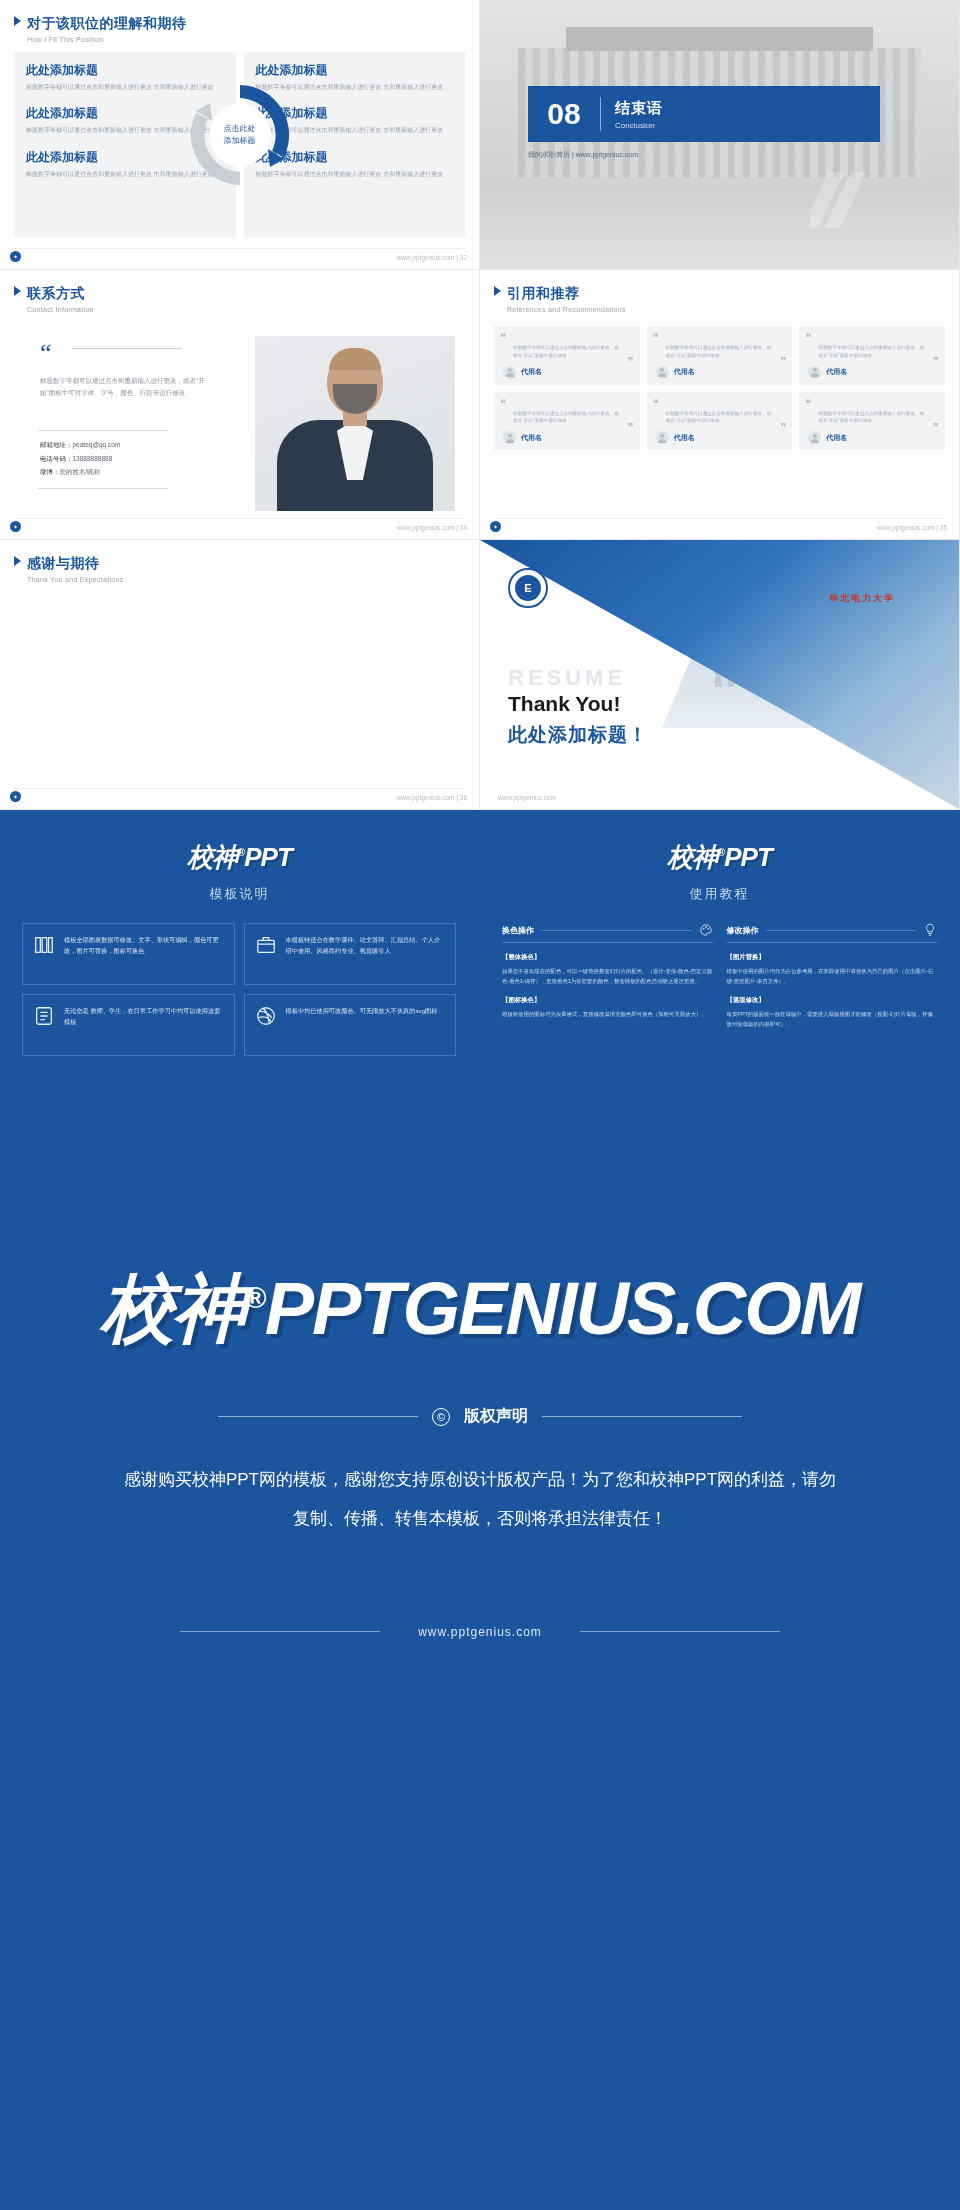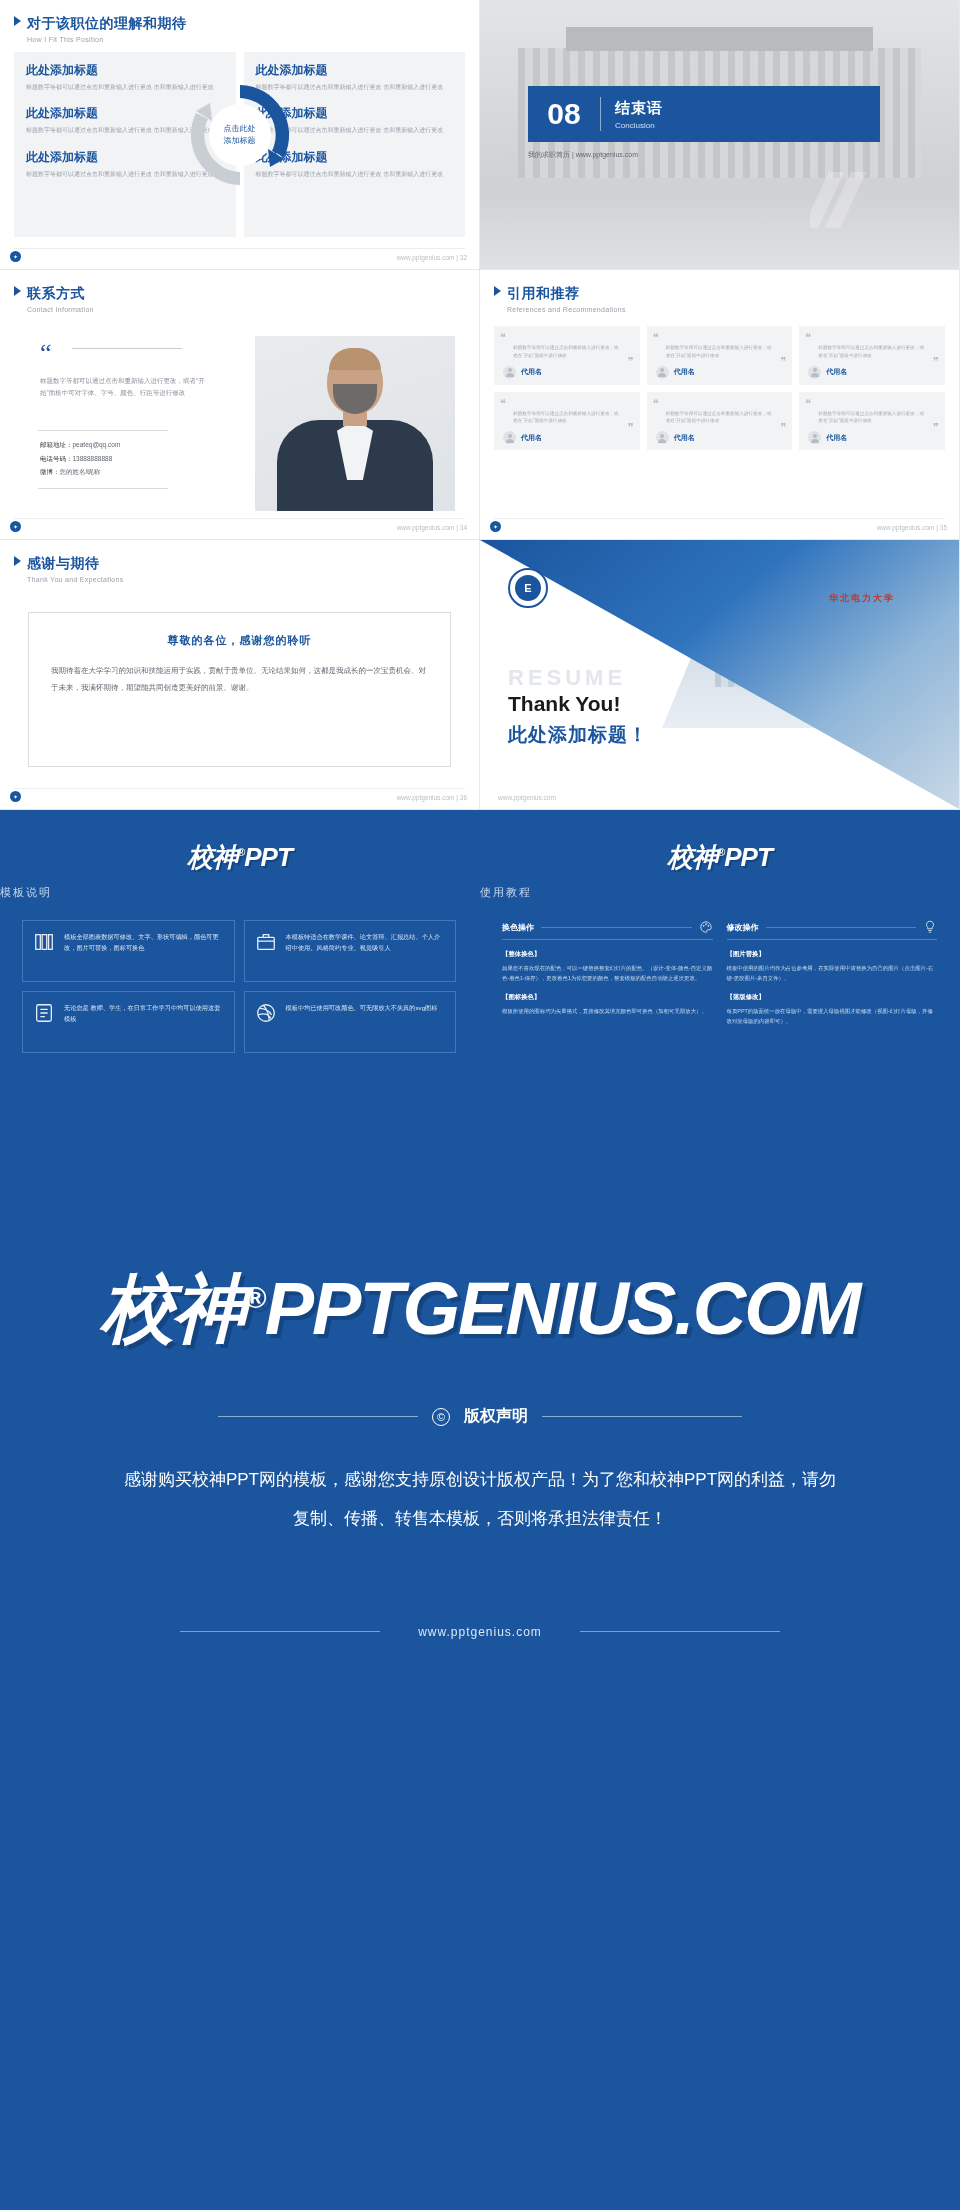--- a/index.html
+++ b/index.html
@@ -165,21 +165,21 @@
   .s37 .cn { position:absolute; left:28px; top:182px; font-size:19px; font-weight:bold; color:#1a559e; letter-spacing:1px; }
   .s37 .foot { position:absolute; left:18px; bottom:8px; font-size:6.5px; color:#b9bfc6; }
 
   
   .dk-logo { text-align:center; margin-top:30px; }
   .brand {
     display:inline-block; font-size:26px; font-weight:bold; color:#fff; font-style:italic;
     letter-spacing:-1px; text-shadow: 2px 2px 0 rgba(0,0,0,.18);
   }
   .brand .sup { font-size:11px; vertical-align:super; font-style:normal; }
-  .dk-sub { text-align:left; font-size:11px; color:#c8d9ee; margin-top:10px; letter-spacing:2px; }
+  .dk-sub { text-align:center; font-size:13px; color:#c8d9ee; margin-top:10px; letter-spacing:2px; }
   .dk-grid { margin:20px 22px 0; display:flex; flex-wrap:wrap; gap:9px; }
   .dk-cell { width:calc(50% - 5px); border:1px solid #3f79bb; padding:10px 10px; display:flex; gap:9px; min-height:62px; }
   .dk-cell .ic { width:22px; flex:0 0 22px; color:#fff; opacity:.9; }
   .dk-cell p { font-size:6.2px; color:#dce8f5; line-height:1.85; }
 
   .dk2-grid { margin:20px 22px 0; display:flex; gap:14px; }
   .dk2-col { flex:1; }
   .dk2-head { display:flex; align-items:center; gap:7px; border-bottom:1px solid #4a82c2; padding-bottom:5px; }
   .dk2-head .t { font-size:8px; color:#fff; font-weight:bold; }
   .dk2-head .line { flex:1; height:1px; background:#4a82c2; }
@@ -399,24 +399,20 @@
       </div>
     </div>
   </div>
 
   <div class="grid2">
 
     <div class="slide">
       <div class="sl-head">
         <span class="tri"></span><span class="sl-title-cn">感谢与期待</span>
         <div class="sl-title-en">Thank You and Expectations</div>
-      </div>
-      <div class="s36-box">
-        <h3>尊敬的各位，感谢您的聆听</h3>
-        <p>我期待着在大学学习的知识和技能运用于实践，贡献于贵单位。无论结果如何，这都是我成长的一次宝贵机会。对于未来，我满怀期待，期望能共同创造更美好的前景。谢谢。</p>
       </div>
       <div class="sl-rule"></div>
       <div class="sl-badge">✦</div>
       <div class="sl-foot">
         <span>www.pptgenius.com</span> | <span>36</span>
       </div>
     </div>
 
     <div class="slide s37">
       <div class="photo2"></div>

